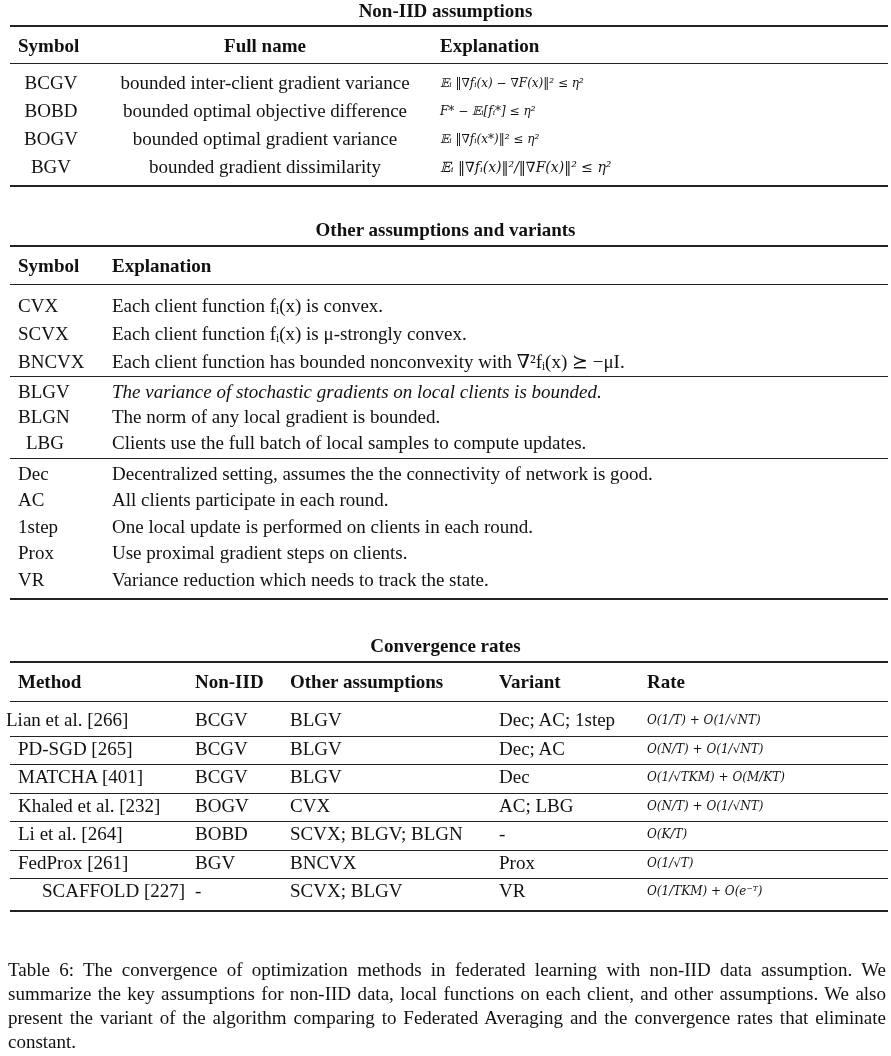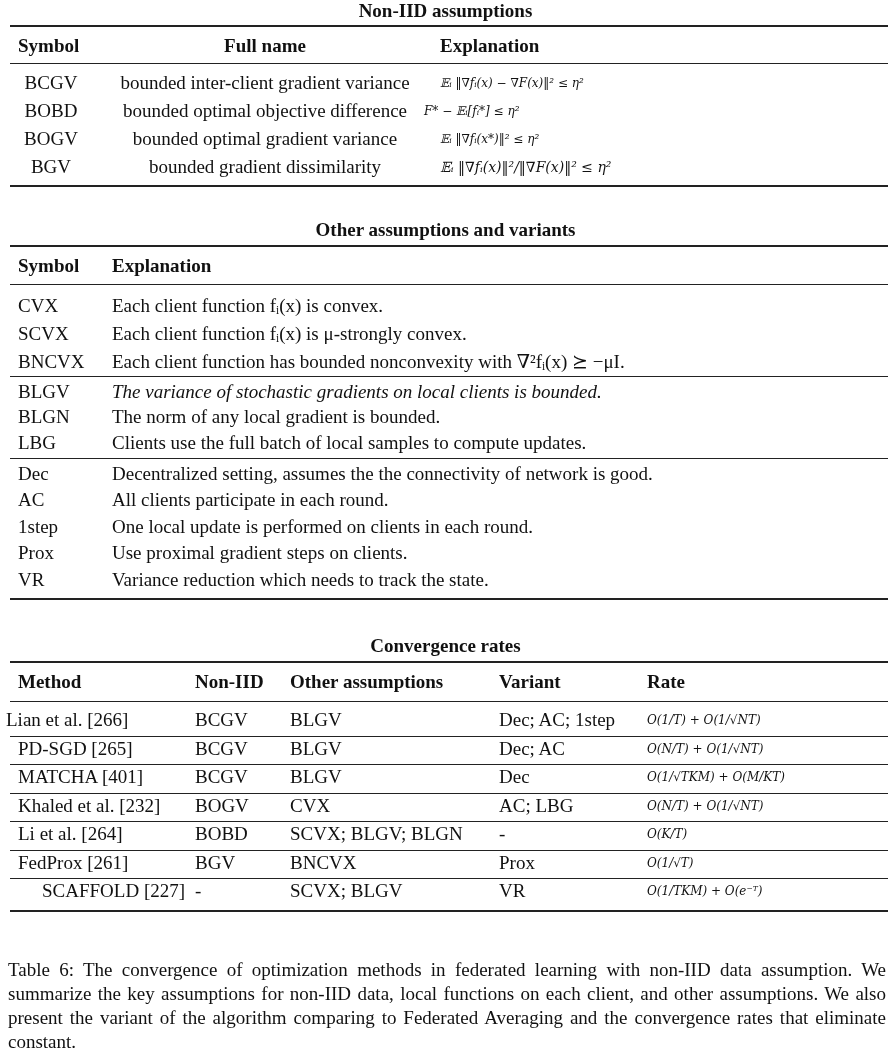--- a/index.html
+++ b/index.html
@@ -37,21 +37,21 @@
   <div class="rule thin" style="top:63px;"></div>
 
   <div>
     <div class="cell center" style="left:10px; width:82px; top:71px;">BCGV</div>
     <div class="cell center" style="left:100px; width:330px; top:71px;">bounded inter-client gradient variance</div>
     <div class="cell math" style="left:440px; top:71px;">𝔼ᵢ ‖∇fᵢ(x) − ∇F(x)‖² ≤ η²</div>
   </div>
   <div>
     <div class="cell center" style="left:10px; width:82px; top:99px;">BOBD</div>
     <div class="cell center" style="left:100px; width:330px; top:99px;">bounded optimal objective difference</div>
-    <div class="cell math" style="left:424px; top:99px;">F* − 𝔼ᵢ[fᵢ*] ≤ η²</div>
+    <div class="cell math" style="left:440px; top:99px;">F* − 𝔼ᵢ[fᵢ*] ≤ η²</div>
   </div>
   <div>
     <div class="cell center" style="left:10px; width:82px; top:127px;">BOGV</div>
     <div class="cell center" style="left:100px; width:330px; top:127px;">bounded optimal gradient variance</div>
     <div class="cell math" style="left:440px; top:127px;">𝔼ᵢ ‖∇fᵢ(x*)‖² ≤ η²</div>
   </div>
   <div>
     <div class="cell center" style="left:10px; width:82px; top:155px;">BGV</div>
     <div class="cell center" style="left:100px; width:330px; top:155px;">bounded gradient dissimilarity</div>
     <div class="cell math small" style="left:440px; top:155px;">𝔼ᵢ ‖∇fᵢ(x)‖²/‖∇F(x)‖² ≤ η²</div>
@@ -71,21 +71,21 @@
   <div class="cell" style="left:18px; top:322px;">SCVX</div>
   <div class="cell" style="left:112px; top:322px;">Each client function fᵢ(x) is μ-strongly convex.</div>
   <div class="cell" style="left:18px; top:350px;">BNCVX</div>
   <div class="cell" style="left:112px; top:350px;">Each client function has bounded nonconvexity with ∇²fᵢ(x) ⪰ −μI.</div>
   <div class="rule thin" style="top:376px;"></div>
 
   <div class="cell" style="left:18px; top:380px;">BLGV</div>
   <div class="cell" style="left:112px; top:380px;font-style:italic;">The variance of stochastic gradients on local clients is bounded.</div>
   <div class="cell" style="left:18px; top:405px;">BLGN</div>
   <div class="cell" style="left:112px; top:405px;">The norm of any local gradient is bounded.</div>
-  <div class="cell" style="left:18px; top:431px;">LBG</div>
+  <div class="cell" style="left:26px; top:431px;">LBG</div>
   <div class="cell" style="left:112px; top:431px;">Clients use the full batch of local samples to compute updates.</div>
   <div class="rule thin" style="top:458px;"></div>
 
   <div class="cell" style="left:18px; top:462px;">Dec</div>
   <div class="cell" style="left:112px; top:462px;">Decentralized setting, assumes the the connectivity of network is good.</div>
   <div class="cell" style="left:18px; top:488px;">AC</div>
   <div class="cell" style="left:112px; top:488px;">All clients participate in each round.</div>
   <div class="cell" style="left:18px; top:515px;">1step</div>
   <div class="cell" style="left:112px; top:515px;">One local update is performed on clients in each round.</div>
   <div class="cell" style="left:18px; top:541px;">Prox</div>

